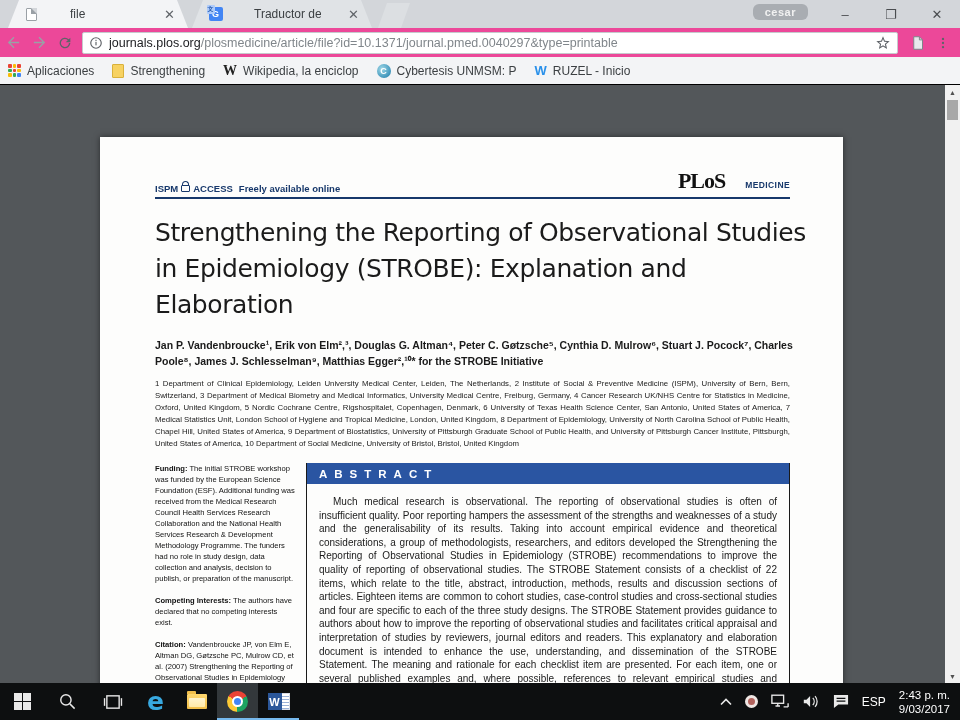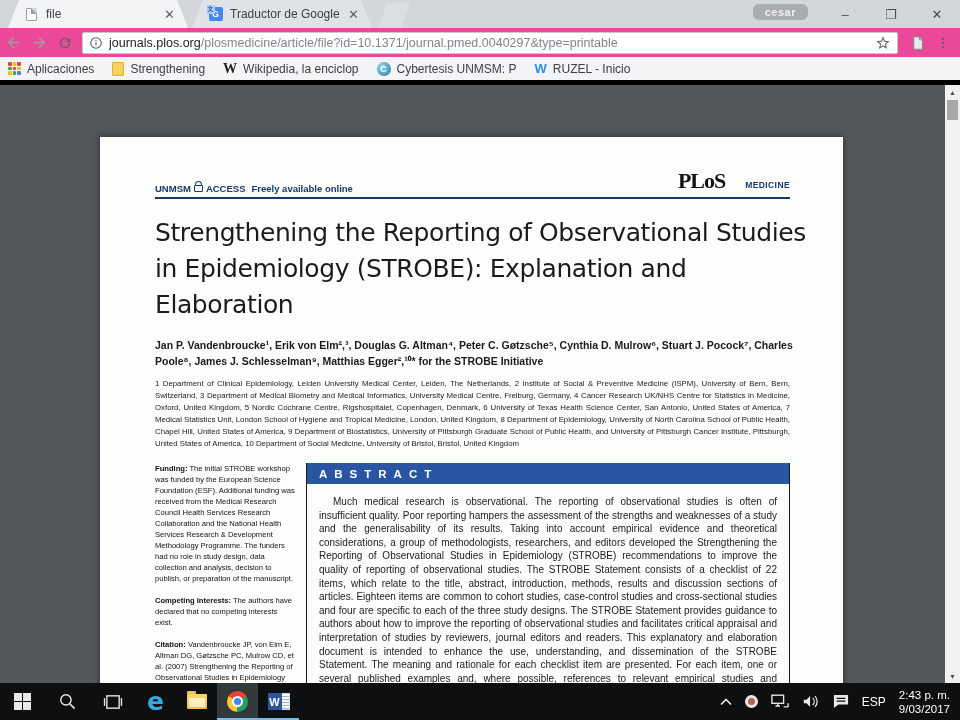--- a/index.html
+++ b/index.html
@@ -3,21 +3,21 @@
 <meta charset="utf-8">
 <style>
   * { margin:0; padding:0; box-sizing:border-box; }
   html,body { width:960px; height:720px; overflow:hidden; }
   body { font-family:"Liberation Sans", sans-serif; }
   .screen { position:relative; width:960px; height:720px; background:#53575a; overflow:hidden; }
 
   
   .tabstrip { position:absolute; top:0; left:0; width:960px; height:28px; background:#d3d6da; }
   .tab { position:absolute; top:0; height:28px; display:flex; align-items:center; padding:0 10px 0 16px;
-         clip-path:polygon(11px 0, calc(100% - 11px) 0, 100% 100%, 0 100%); cursor:default; }
+         clip-path:polygon(11px 0, calc(100% - 11px) 0, 100% 100%, 0 100%); cursor:default;gap:24px; }
   .tab-active { left:8px; width:180px; background:#f3f4f6; z-index:2; }
   .tab-inactive { left:192px; width:180px; background:#e0e3e6; z-index:1; }
   .tab .title { font-size:12px; color:#3c4043; margin-left:7px; flex:1; white-space:nowrap; overflow:hidden; }
   .tab .close { font-size:13px; color:#5f6368; padding:0 3px; }
   .newtab-stub { position:absolute; top:3px; left:378px; width:32px; height:25px; background:#dcdfe2;
                  clip-path:polygon(9px 0, 100% 0, calc(100% - 9px) 100%, 0 100%); }
   .favicon16 { width:15px; height:15px; display:inline-flex; align-items:center; justify-content:center; flex:none; }
   .doc-icon { width:11px; height:13px; border:1px solid #9aa0a6; border-radius:1px; background:#fff; position:relative; }
   .doc-icon:before { content:""; position:absolute; right:-1px; top:-1px; border:3px solid; border-color:#d3d6da #d3d6da #9aa0a6 #9aa0a6; }
   .gt-icon { width:14px; height:14px; background:#4285f4; border-radius:2px; color:#fff; font-size:9px; font-weight:bold;
@@ -30,21 +30,21 @@
 
   .toolbar { position:absolute; top:28px; left:0; width:960px; height:29px; background:#ec4899; display:flex; align-items:center; }
   .nav-ic { width:26px; display:flex; justify-content:center; align-items:center; flex:none; }
   .omnibox { height:22px; flex:1; margin:0 6px 0 4px; background:#fff; border:1px solid #c6cacd; border-radius:2px;
              display:flex; align-items:center; padding:0 6px; overflow:hidden; }
   .url { font-size:12.5px; white-space:nowrap; overflow:hidden; flex:1; margin-left:6px; }
   .url .host { color:#202124; }
   .url .path { color:#80868b; }
 
   .bookbar { position:absolute; top:57px; left:0; width:960px; height:28px; background:#f3f4f6;
-             border-bottom:5px solid #000000; display:flex; align-items:center; padding-left:8px; }
+             border-bottom:1px solid #000000; display:flex; align-items:center; padding-left:8px; }
   .bm { display:flex; align-items:center; margin-right:18px; font-size:12px; color:#3c4043; white-space:nowrap; }
   .bm .lab { margin-left:6px; }
   .apps-grid { width:13px; height:13px; display:grid; grid-template-columns:repeat(3,1fr); gap:1px; }
   .apps-grid i { border-radius:1px; }
   .note-icon { width:12px; height:14px; background:#f7d262; border:1px solid #d9b13b; border-radius:1px; }
   .wiki-icon { font-family:"Liberation Serif", serif; font-weight:bold; font-size:14px; color:#222; }
   .cyb-icon { width:14px; height:14px; border-radius:50%; background:radial-gradient(circle at 35% 35%, #9fd8e8, #1779a8); color:#fff;
               font-size:9px; font-weight:bold; display:flex; align-items:center; justify-content:center; }
   .weebly-icon { font-size:13px; font-weight:bold; color:#2990ea; }
 
@@ -207,21 +207,21 @@
     <span class="bm">
       <span class="weebly-icon">W</span>
       <span class="lab">RUZEL - Inicio</span>
     </span>
   </div>
 
   <div class="pdf-viewer">
     <div class="pdf-page">
       <div class="oa-row">
         <span class="oa-left">
-          <span>UNMSM</span>
+          <span>ISPM</span>
           <span class="lock-icon"></span>
           <span>ACCESS</span>
           <span style="margin-left:6px;">Freely available online</span>
         </span>
         <span class="plos-logo">
           <span class="plos">PLoS</span>
           <span class="jrnl">MEDICINE</span>
         </span>
       </div>
       <div class="navy-rule"></div>

